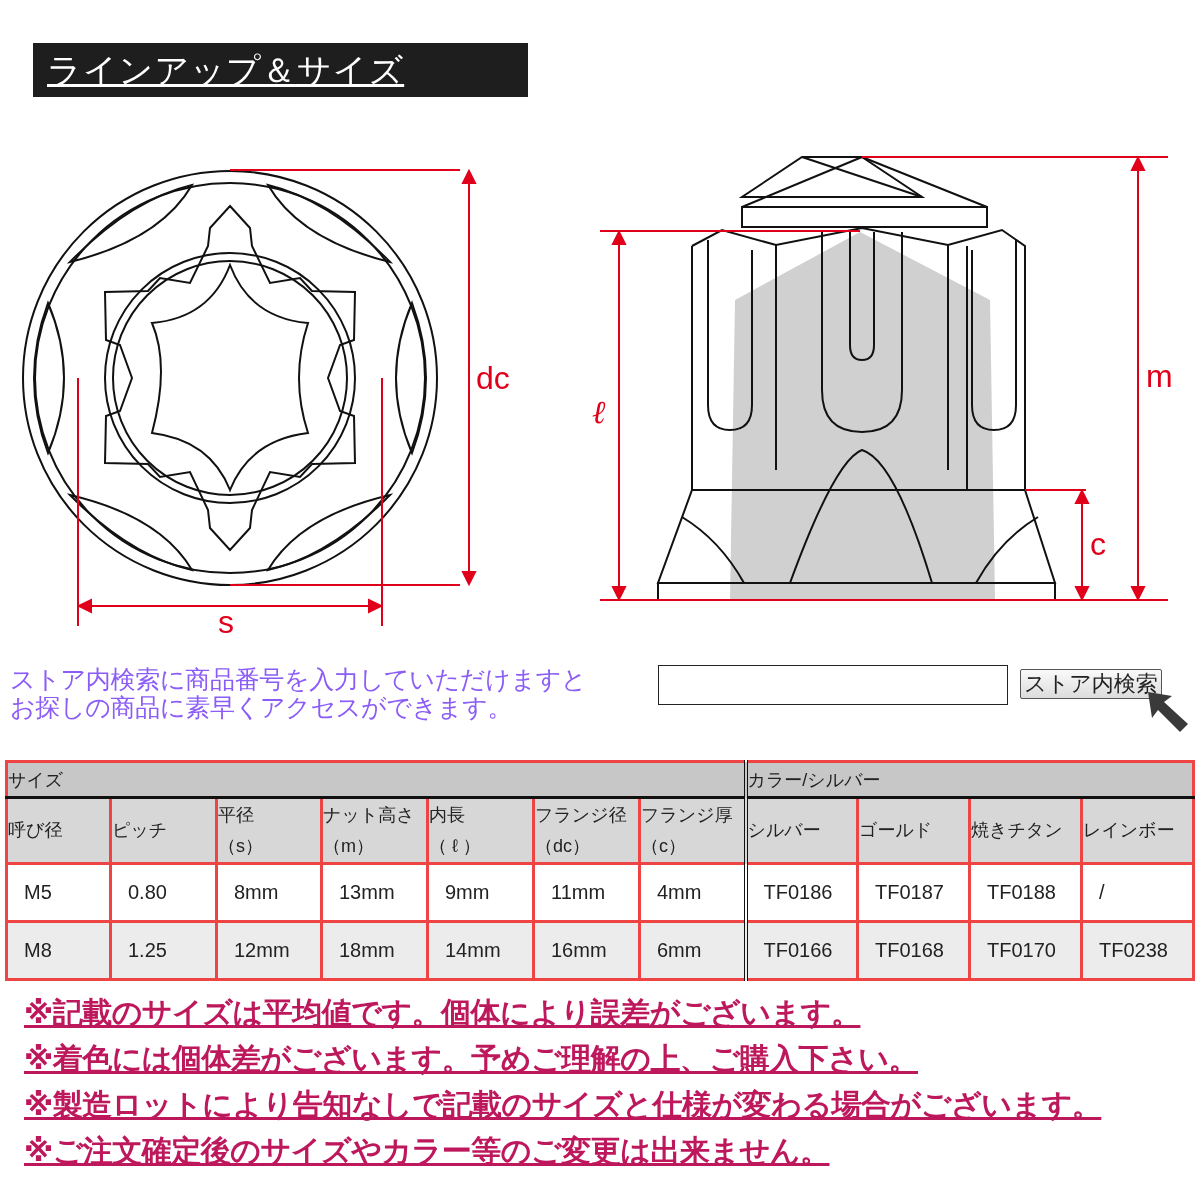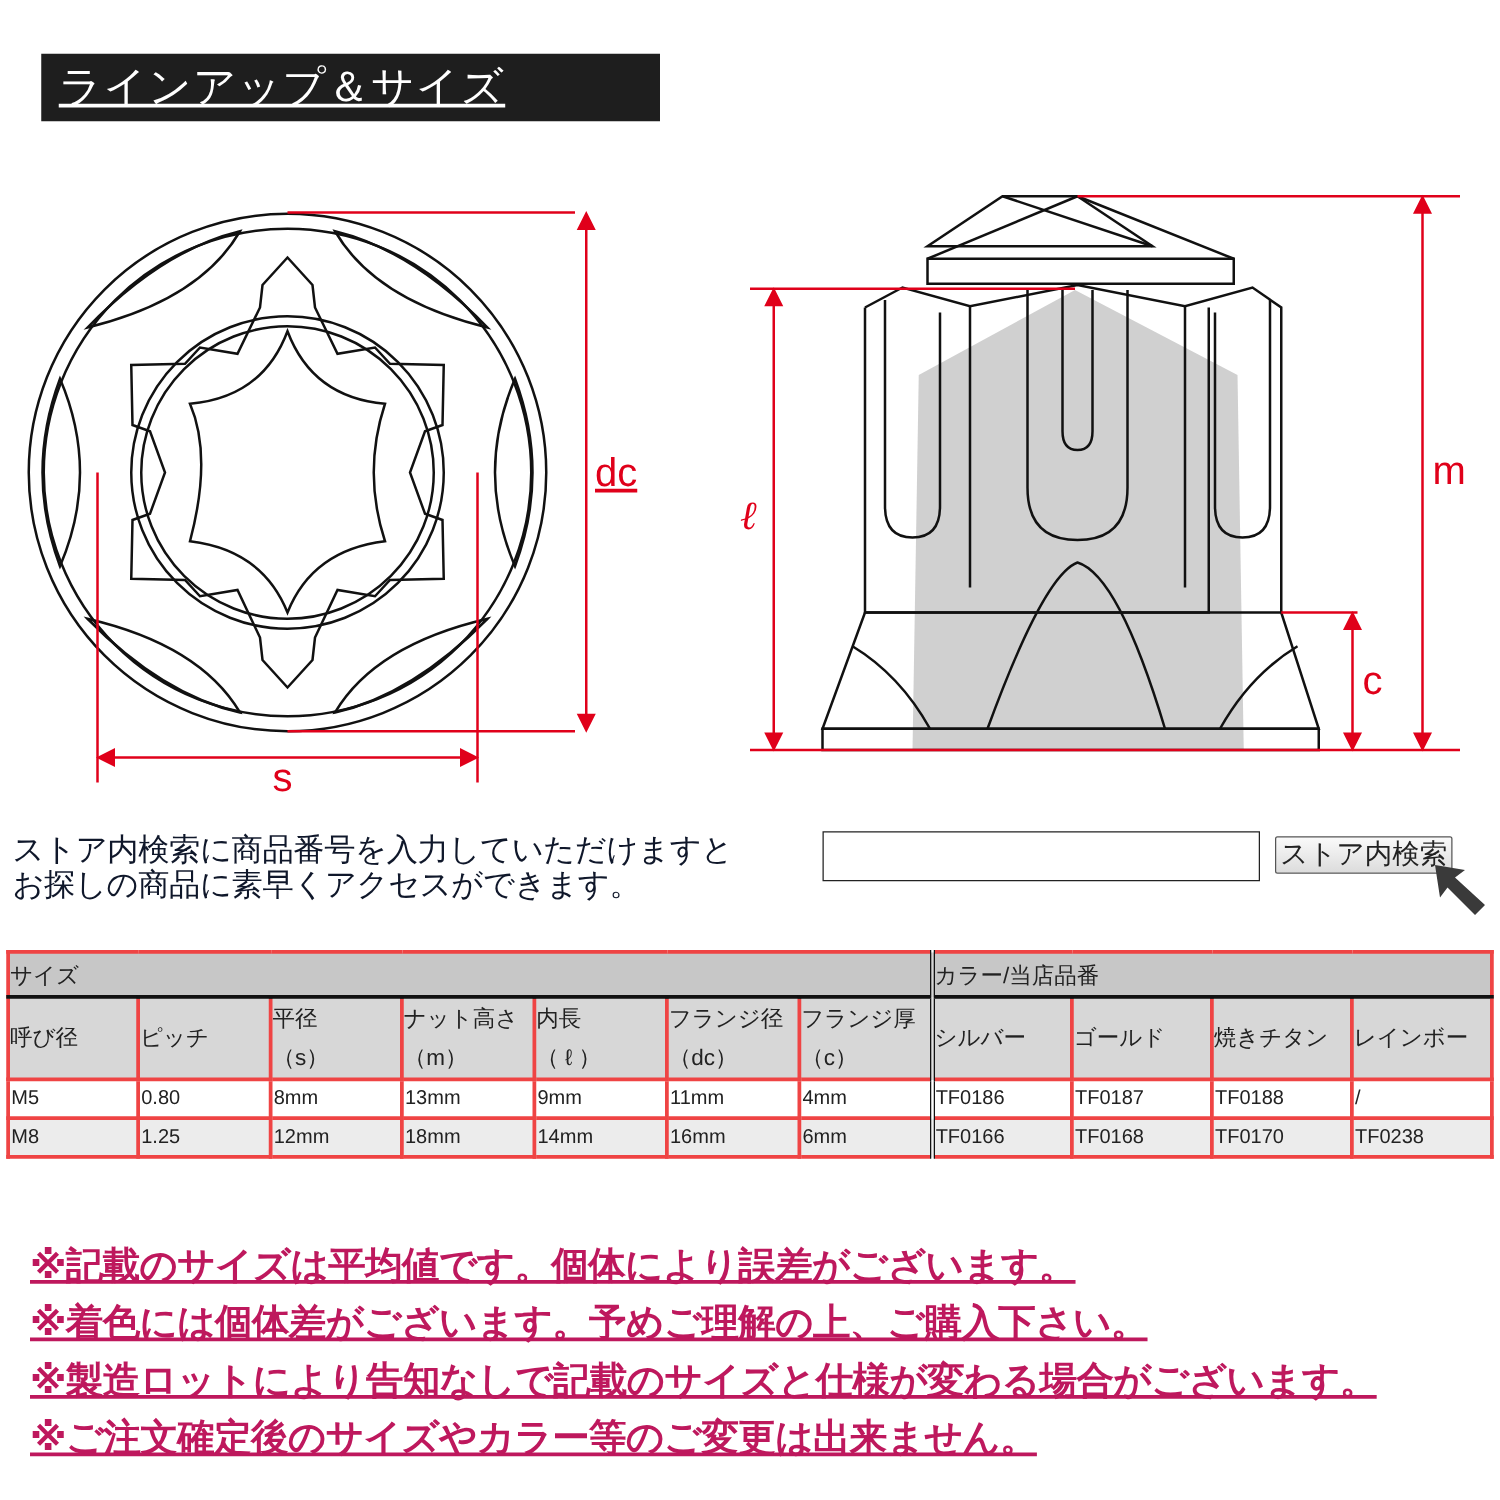--- a/index.html
+++ b/index.html
@@ -11,21 +11,21 @@
     background: #1e1e1e; color: #ffffff;
     font-size: 34px; line-height: 54px; padding-left: 14px; letter-spacing: 1px; text-decoration: underline;
   }
 
   .diagram { position: absolute; }
   .diagram svg { display: block; }
   .dim-label { position: absolute; color: #e0001a; font-family: "Liberation Sans", sans-serif; font-size: 32px; line-height: 1; }
 
   .search-note {
     position: absolute; left: 10px; top: 666px; width: 650px;
-    font-size: 25px; line-height: 28px; color: #0f172a; letter-spacing: -0.3px;
+    font-size: 25px; line-height: 28px; color: #8b5cf6; letter-spacing: -0.3px;
   }
   .search-input {
     position: absolute; left: 658px; top: 665px; width: 350px; height: 40px;
     border: 1px solid #222; background: #fff; font-size: 18px; padding: 0 8px;
   }
   .search-button {
     position: absolute; left: 1020px; top: 669px; width: 142px; height: 30px;
     border: 1px solid #555; border-radius: 2px;
     background: linear-gradient(#fafafa, #dcdcdc);
     font-size: 22px; color: #222; text-align: center; line-height: 28px; cursor: pointer;
@@ -35,21 +35,21 @@
   table.spec {
     position: absolute; left: 5px; top: 760px; width: 1190px;
     border-collapse: collapse; border: 3px solid #111;
     font-family: "Liberation Sans", sans-serif;
   }
   table.spec th, table.spec td {
     border: 3px solid #ef4444; text-align: left; font-weight: normal; color: #222;
   }
   table.spec .group-row th { background: #c7c7c7; height: 36px; font-size: 18px; border-bottom: 3px solid #111; }
   table.spec .head-row th { background: #d7d7d7; font-size: 18px; line-height: 31px; height: 66px; padding: 0; }
-  table.spec tbody td { font-size: 16px; height: 31px; padding: 1px; }
+  table.spec tbody td { font-size: 20px; height: 31px; padding: 16px; }
   table.spec tbody tr:nth-child(2) td { background: #ececec; }
   table.spec .sep { border-left: 4px double #111; }
 
   .notes {
     position: absolute; left: 24px; top: 990px; width: 1170px;
     color: #be185d; font-size: 30px; line-height: 46px; font-weight: bold; letter-spacing: -0.5px; text-decoration: underline;
   }
 </style>
 </head>
 <body>
@@ -78,21 +78,21 @@
       <line x1="469" y1="178" x2="469" y2="577"></line>
       <polygon points="469,171 463,183 475,183"></polygon>
       <polygon points="469,584 463,572 475,572"></polygon>
       <line x1="78" y1="378" x2="78" y2="626"></line>
       <line x1="382" y1="378" x2="382" y2="626"></line>
       <line x1="86" y1="606" x2="374" y2="606"></line>
       <polygon points="79,606 91,600 91,612"></polygon>
       <polygon points="381,606 369,600 369,612"></polygon>
     </g>
   </svg>
-  <span class="dim-label" style="left:476px;top:232px;text-decoration:underline;">dc</span>
+  <span class="dim-label" style="left:476px;top:232px;">dc</span>
   <span class="dim-label" style="left:218px;top:476px;">s</span>
 </div>
 
 <div class="diagram" style="left:580px;top:140px;width:620px;height:480px;">
   <svg width="620" height="480" viewBox="580 140 620 480">
     <polygon points="860,232 990,300 995,600 730,600 735,300" fill="#d0d0d0"></polygon>
     <g fill="none" stroke="#111" stroke-width="2">
       <polygon points="862,157 922,197 742,197 802,157" fill="#fff"></polygon>
       <line x1="802" y1="157" x2="922" y2="197"></line>
       <rect x="742" y="207" width="245" height="20" fill="#fff"></rect>
@@ -141,21 +141,21 @@
 <input class="search-input" type="text" placeholder="" style="">
 <div class="search-button">ストア内検索</div>
 <svg class="cursor-icon" width="46" height="44" viewBox="0 0 46 44">
   <polygon points="2,2 26,6 18,12 42,34 34,42 12,20 6,28" fill="#3a3a3a"></polygon>
 </svg>
 
 <table class="spec">
   <thead>
     <tr class="group-row">
       <th colspan="7">サイズ</th>
-      <th colspan="4" class="sep">カラー/当店品番</th>
+      <th colspan="4" class="sep">カラー/シルバー</th>
     </tr>
     <tr class="head-row">
       <th style="width:104px">
           <div>呼び径</div>
         </th>
       <th style="width:106px">
           <div>ピッチ</div>
         </th>
       <th style="width:105px">
           <div>平径</div>

